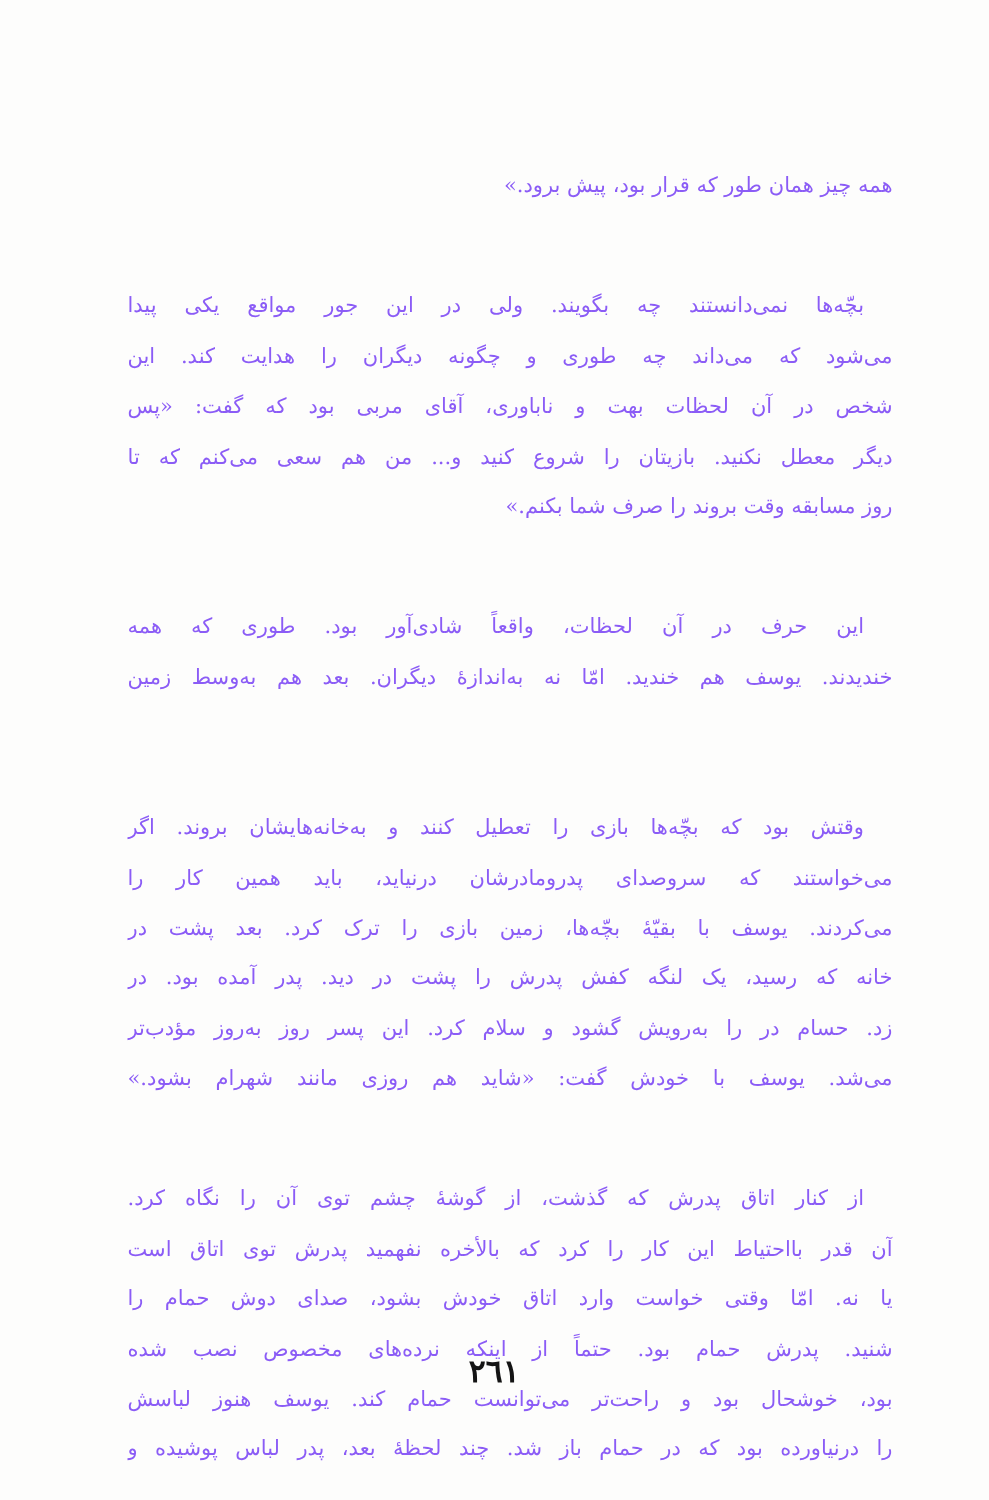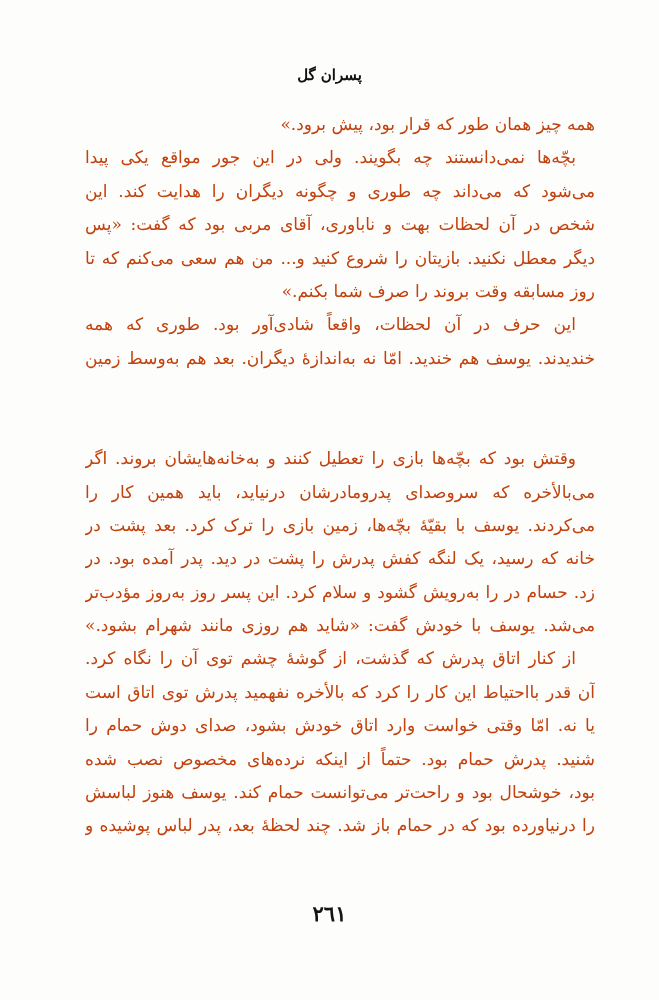--- a/index.html
+++ b/index.html
@@ -29,22 +29,22 @@
     font-weight: bold;
     direction: rtl;
     color: #111;
   }
   .body-text {
     position: absolute;
     top: 108px;
     right: 64px;
     left: 85px;
     direction: rtl;
-    font-size: 17px;
-    color: #c2410c;
+    font-size: 14px;
+    color: #8b5cf6;
   }
   .para {
     margin: 0;
     padding: 0;
   }
   .para.section-break {
     margin-top: 67px;
   }
   .line {
     height: 33.4px;
@@ -53,58 +53,58 @@
     text-align-last: justify;
     overflow: hidden;
     white-space: normal;
   }
   .line.short {
     text-align: right;
     text-align-last: right;
   }
   .line.indent {
     text-indent: 19px;
+    margin-top: 47px;
   }
   .page-number {
     position: absolute;
     top: 901px;
     left: 0;
     right: 0;
     text-align: center;
     font-size: 21px;
     direction: rtl;
     color: #141414;
     font-weight: bold;
   }
 </style>
 </head>
 <body>
 
 <div class="page">
 
-  <div class="running-head">پسران گل</div>
 
   <div class="body-text" dir="rtl">
       <div class="para">
         <div class="line short">همه چیز همان طور که قرار بود، پیش برود.»</div>
       </div>
       <div class="para">
         <div class="line indent">بچّه‌ها نمی‌دانستند چه بگویند. ولی در این جور مواقع یکی پیدا</div>
         <div class="line">می‌شود که می‌داند چه طوری و چگونه دیگران را هدایت کند. این</div>
         <div class="line">شخص در آن لحظات بهت و ناباوری، آقای مربی بود که گفت: «پس</div>
         <div class="line">دیگر معطل نکنید. بازیتان را شروع کنید و... من هم سعی می‌کنم که تا</div>
         <div class="line short">روز مسابقه وقت بروند را صرف شما بکنم.»</div>
       </div>
       <div class="para">
         <div class="line indent">این حرف در آن لحظات، واقعاً شادی‌آور بود. طوری که همه</div>
         <div class="line">خندیدند. یوسف هم خندید. امّا نه به‌اندازهٔ دیگران. بعد هم به‌وسط زمین</div>
       </div>
       <div class="para section-break">
         <div class="line indent">وقتش بود که بچّه‌ها بازی را تعطیل کنند و به‌خانه‌هایشان بروند. اگر</div>
-        <div class="line">می‌بالأخره که سروصدای پدرومادرشان درنیاید، باید همین کار را</div>
+        <div class="line">می‌خواستند که سروصدای پدرومادرشان درنیاید، باید همین کار را</div>
         <div class="line">می‌کردند. یوسف با بقیّهٔ بچّه‌ها، زمین بازی را ترک کرد. بعد پشت در</div>
         <div class="line">خانه که رسید، یک لنگه کفش پدرش را پشت در دید. پدر آمده بود. در</div>
         <div class="line">زد. حسام در را به‌رویش گشود و سلام کرد. این پسر روز به‌روز مؤدب‌تر</div>
         <div class="line">می‌شد. یوسف با خودش گفت: «شاید هم روزی مانند شهرام بشود.»</div>
       </div>
       <div class="para">
         <div class="line indent">از کنار اتاق پدرش که گذشت، از گوشهٔ چشم توی آن را نگاه کرد.</div>
         <div class="line">آن قدر بااحتیاط این کار را کرد که بالأخره نفهمید پدرش توی اتاق است</div>
         <div class="line">یا نه. امّا وقتی خواست وارد اتاق خودش بشود، صدای دوش حمام را</div>
         <div class="line">شنید. پدرش حمام بود. حتماً از اینکه نرده‌های مخصوص نصب شده</div>

